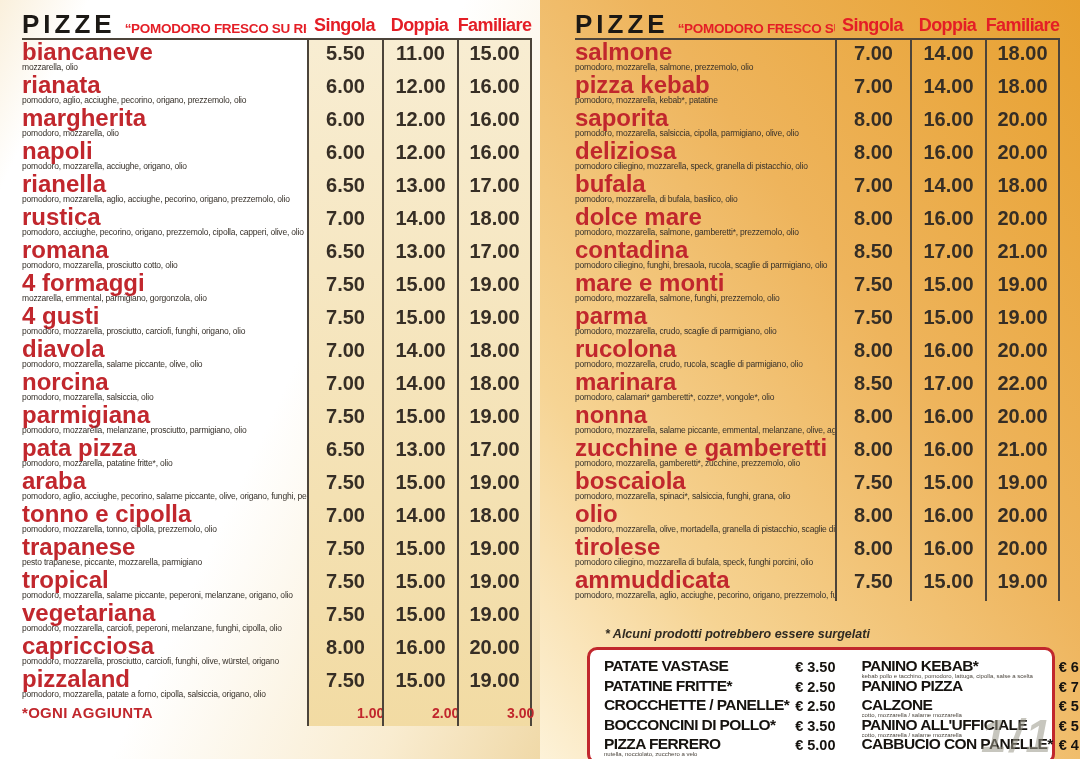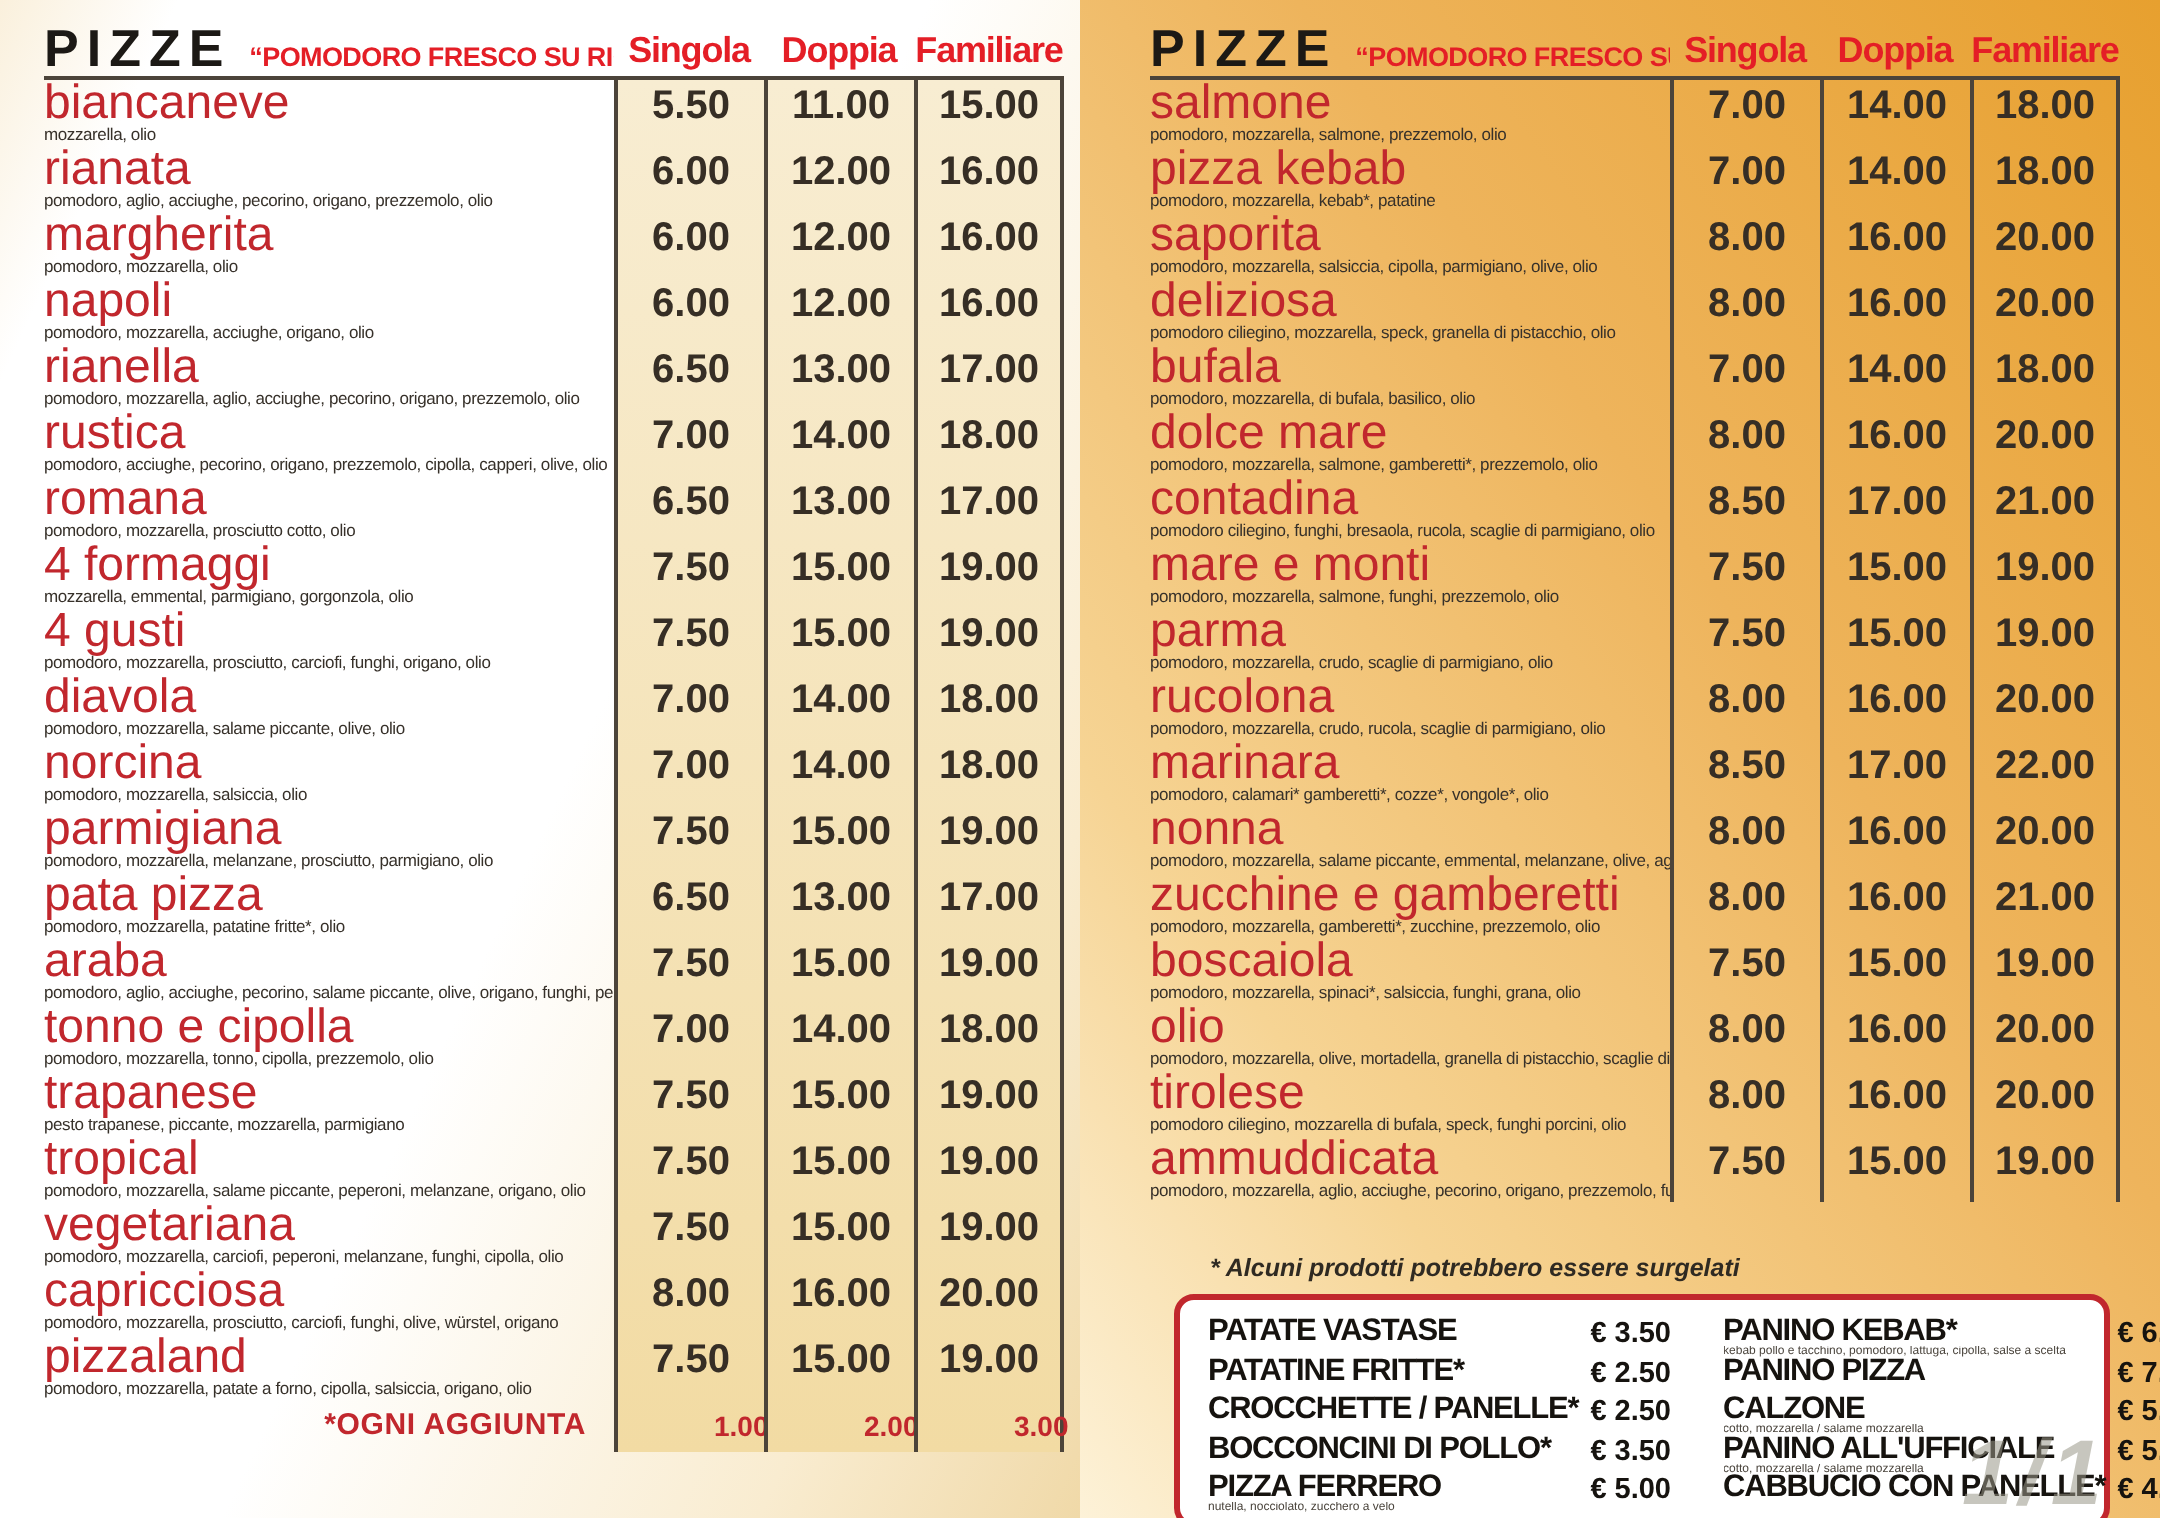--- a/index.html
+++ b/index.html
@@ -18,27 +18,27 @@
   .header-title-block{flex:1;display:flex;align-items:baseline;gap:9px;padding-bottom:2px;white-space:nowrap;overflow:hidden;}
   .header-title{font-size:26px;line-height:21px;font-weight:bold;letter-spacing:4px;color:var(--title);}
   .header-subtitle{font-size:13.5px;font-weight:bold;color:var(--hdr-red);letter-spacing:-0.3px;}
   .col-headers{display:flex;width:225px;flex:none;}
   .col-header{width:75px;text-align:center;font-weight:bold;font-size:18px;color:var(--hdr-red);letter-spacing:-0.6px;white-space:nowrap;padding-bottom:2px;}
 
   .rows{position:relative;}
   .page-left .rows{background:linear-gradient(to bottom,#f8edd2,#f2dba3);background-size:225px 100%;background-position:top right;background-repeat:no-repeat;}
   .item-row{display:flex;height:33px;}
   .item-info{flex:1;overflow:hidden;padding-top:1px;}
-  .item-name{font-size:24px;line-height:22px;font-weight:normal;color:var(--name-red);white-space:nowrap;}
+  .item-name{font-size:24px;line-height:22px;font-weight:bold;color:var(--name-red);white-space:nowrap;}
   .item-ingredients{font-size:8.5px;line-height:9px;color:var(--ingr);letter-spacing:-0.2px;white-space:nowrap;}
   .price-cell{width:75px;flex:none;border-left:2px solid var(--line);text-align:center;font-weight:bold;font-size:20px;color:var(--price);padding-top:2px;}
   .price-cell:last-child{border-right:2px solid var(--line);}
 
   .footer-row{display:flex;height:26px;}
-  .footer-label{flex:1;text-align:right;padding:4px 14px 0 0;color:var(--name-red);font-weight:bold;font-size:15px;letter-spacing:0.3px;}
+  .footer-label{flex:1;text-align:left;padding:4px 14px 0 0;color:var(--name-red);font-weight:bold;font-size:15px;letter-spacing:0.3px;}
   .footer-row .price-cell{font-size:14px;color:var(--name-red);padding-top:5px;padding-left:48px;}
 
   .surgelati-note{margin:26px 0 0 30px;font-style:italic;font-weight:bold;font-size:12.5px;color:#2f2a22;}
   .extras-box{margin:6px 0 0 12px;width:468px;background:#ffffff;border:3px solid var(--boxbrd);border-radius:10px;padding:7px 12px 6px 14px;display:grid;grid-template-columns:1fr 1.08fr;column-gap:26px;}
   .extra-item{height:19.5px;overflow:visible;}
   .extra-line{display:flex;justify-content:space-between;align-items:flex-end;}
   .extra-name{font-weight:bold;font-size:15.5px;letter-spacing:-0.6px;color:#16130f;white-space:nowrap;}
   .extra-price{font-weight:bold;font-size:14.5px;color:#16130f;white-space:nowrap;padding-left:6px;}
   .extra-sub{font-size:6px;line-height:6px;color:#4a443c;margin-top:-2px;white-space:nowrap;overflow:hidden;}
 

